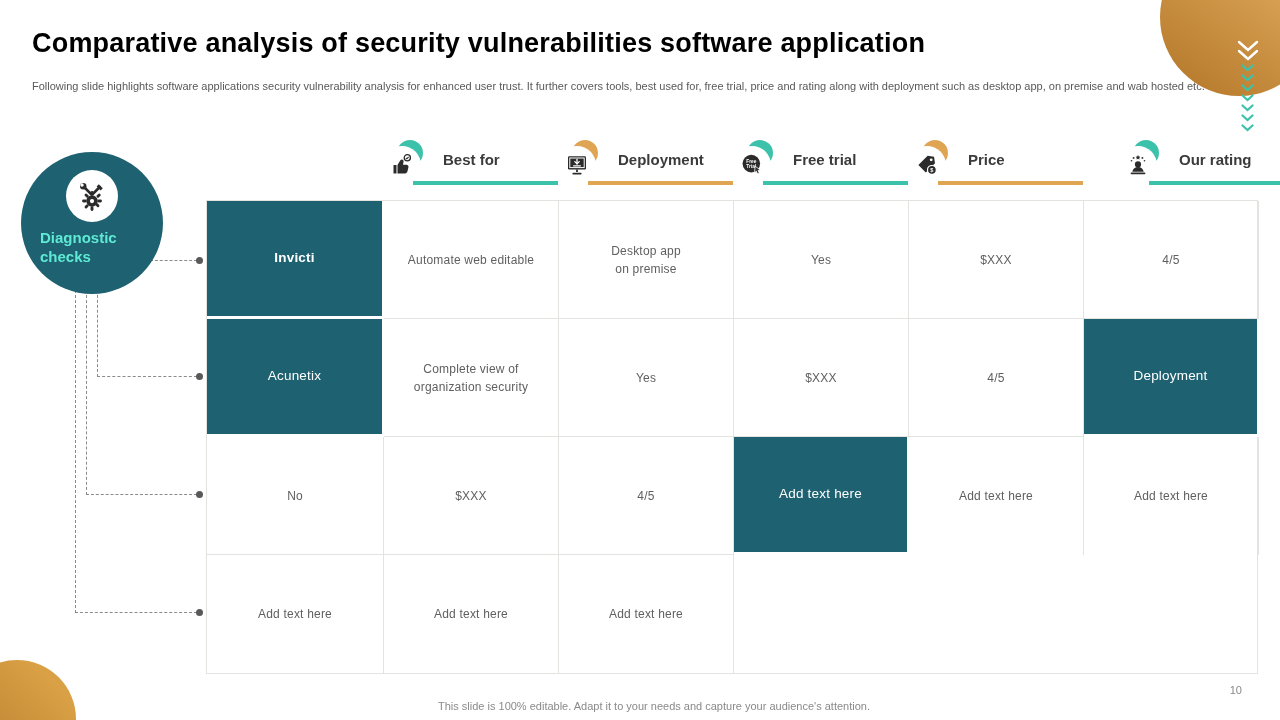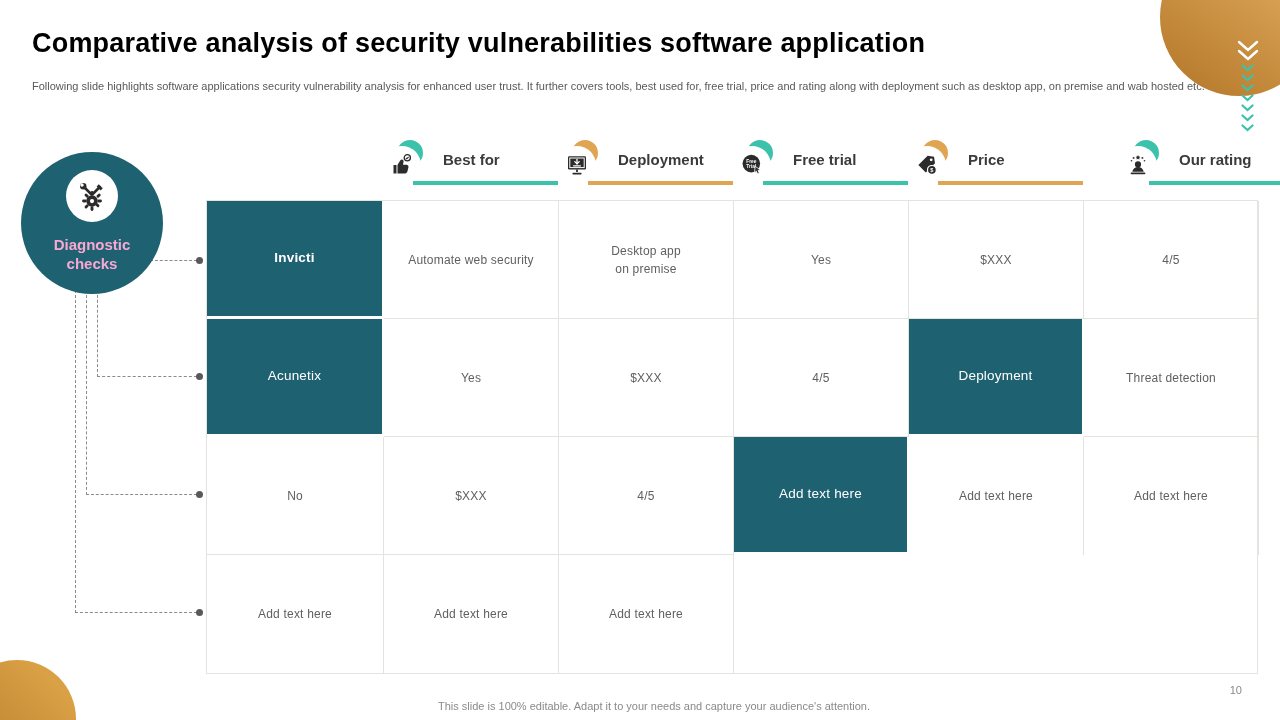--- a/index.html
+++ b/index.html
@@ -21,21 +21,21 @@
   .chev-white { position:absolute; left:1234px; top:38px; z-index:2; }
   .chev-col { position:absolute; left:1241px; top:64px; z-index:2; color:#3cc2ab;
               display:flex; flex-direction:column; gap:2px; }
 
   
   .diag-circle { position:absolute; left:21px; top:152px; width:142px; height:142px;
         border-radius:50%; background:var(--teal_dark); z-index:2;
         display:flex; flex-direction:column; align-items:center; }
   .diag-icon-wrap { margin-top:18px; width:52px; height:52px; border-radius:50%; background:#fff;
         display:flex; align-items:center; justify-content:center; }
-  .diag-label { margin-top:14px; width:104px; text-align:center; color:#f9a8d4;
+  .diag-label { margin-top:7px; width:104px; color:#5eead4;
         font-size:15px; font-weight:bold; line-height:1.25; }
 
   
   .dash-h { position:absolute; border-top:1px dashed #8a8a8a; z-index:1; }
   .dash-v { position:absolute; border-left:1px dashed #8a8a8a; z-index:1; }
   .dot { position:absolute; width:7px; height:7px; border-radius:50%; background:#595959; z-index:1; }
 
   
   .hdr-band { position:absolute; left:383px; top:138px; width:877px; height:62px; }
   .hdr { position:absolute; top:0; width:175px; height:62px; }
@@ -225,34 +225,35 @@
           <circle cx="18.5" cy="7.8" r="0.8" fill="#2b2b2b"></circle>
         </svg>
       </div>
       <div class="hdr-label">Our rating</div>
     </div>
   </div>
 
   <div class="table">
 
     <div class="cell name first">Invicti</div>
-    <div class="cell">Automate web security</div>
+    <div class="cell">Automate web editable</div>
     <div class="cell">Desktop app
 on premise</div>
     <div class="cell">Yes</div>
     <div class="cell">$XXX</div>
     <div class="cell">4/5</div>
 
     <div class="cell name">Acunetix</div>
+    <div class="cell">Complete view of
+organization security</div>
     <div class="cell">Yes</div>
     <div class="cell">$XXX</div>
     <div class="cell">4/5</div>
 
     <div class="cell name">Deployment</div>
-    <div class="cell">Threat detection</div>
     <div class="cell">No</div>
     <div class="cell">$XXX</div>
     <div class="cell">4/5</div>
 
     <div class="cell name row-last">Add text here</div>
     <div class="cell row-last">Add text here</div>
     <div class="cell row-last">Add text here</div>
     <div class="cell row-last">Add text here</div>
     <div class="cell row-last">Add text here</div>
     <div class="cell row-last">Add text here</div>

